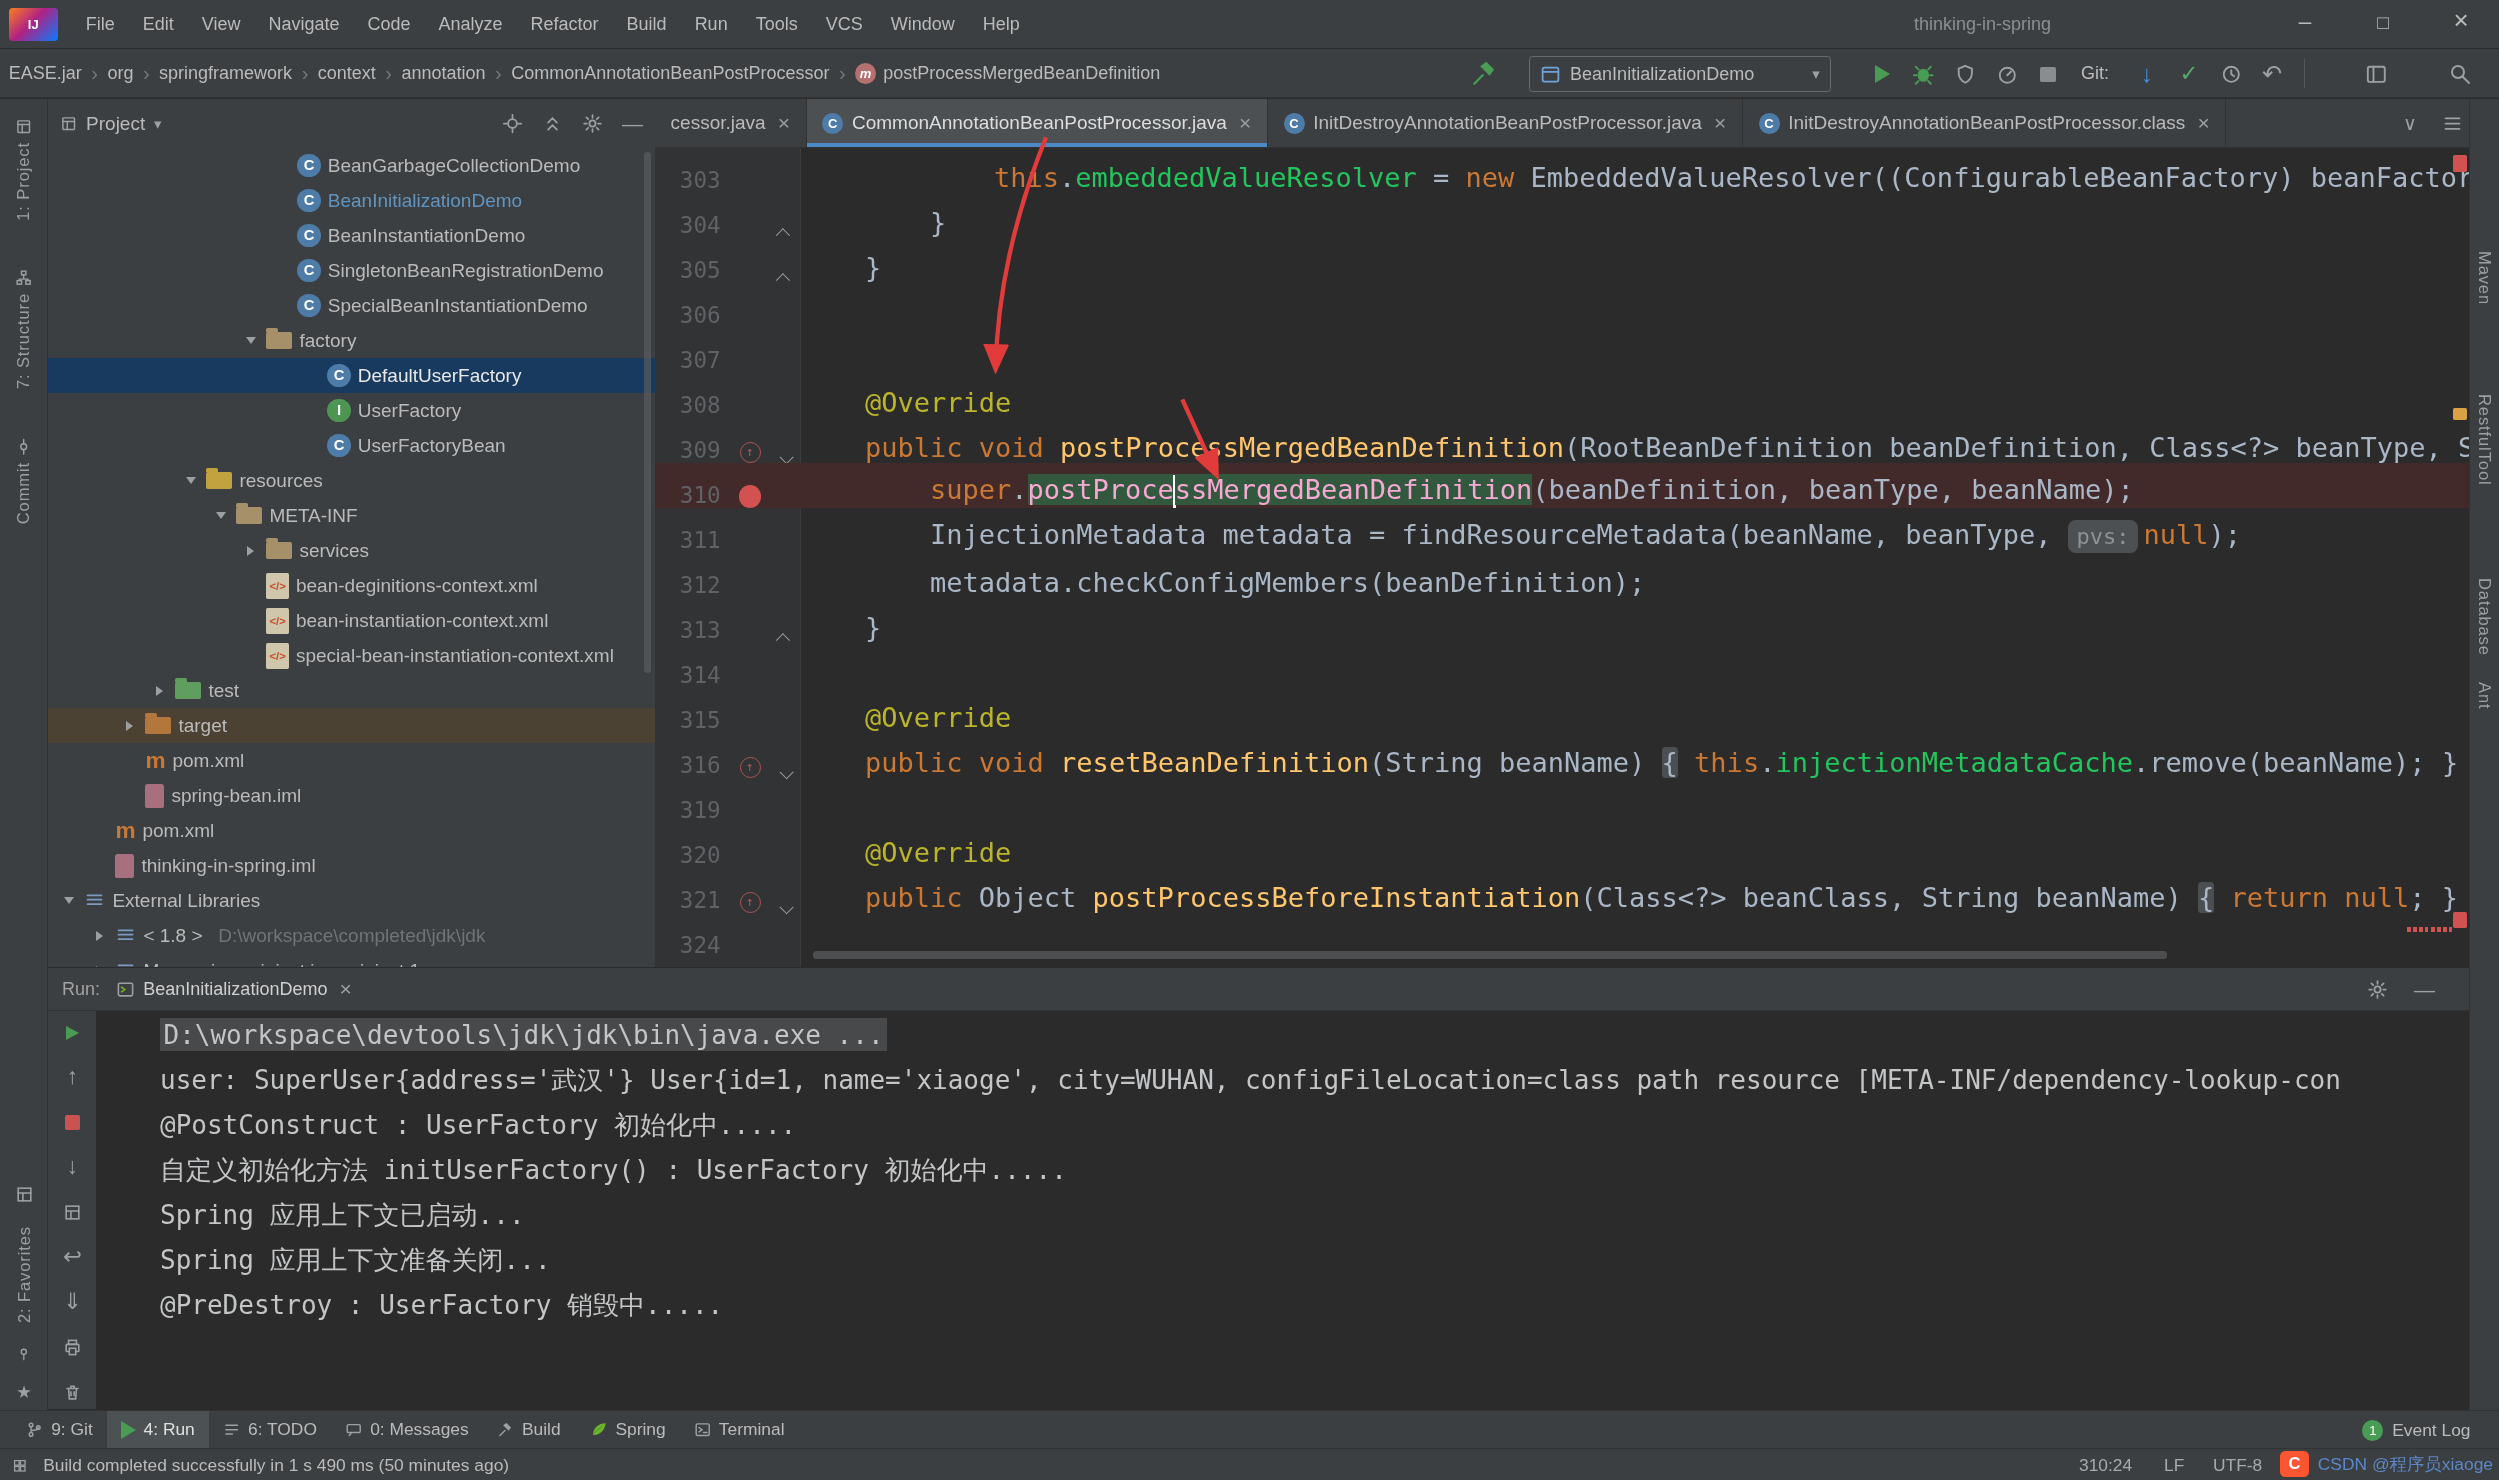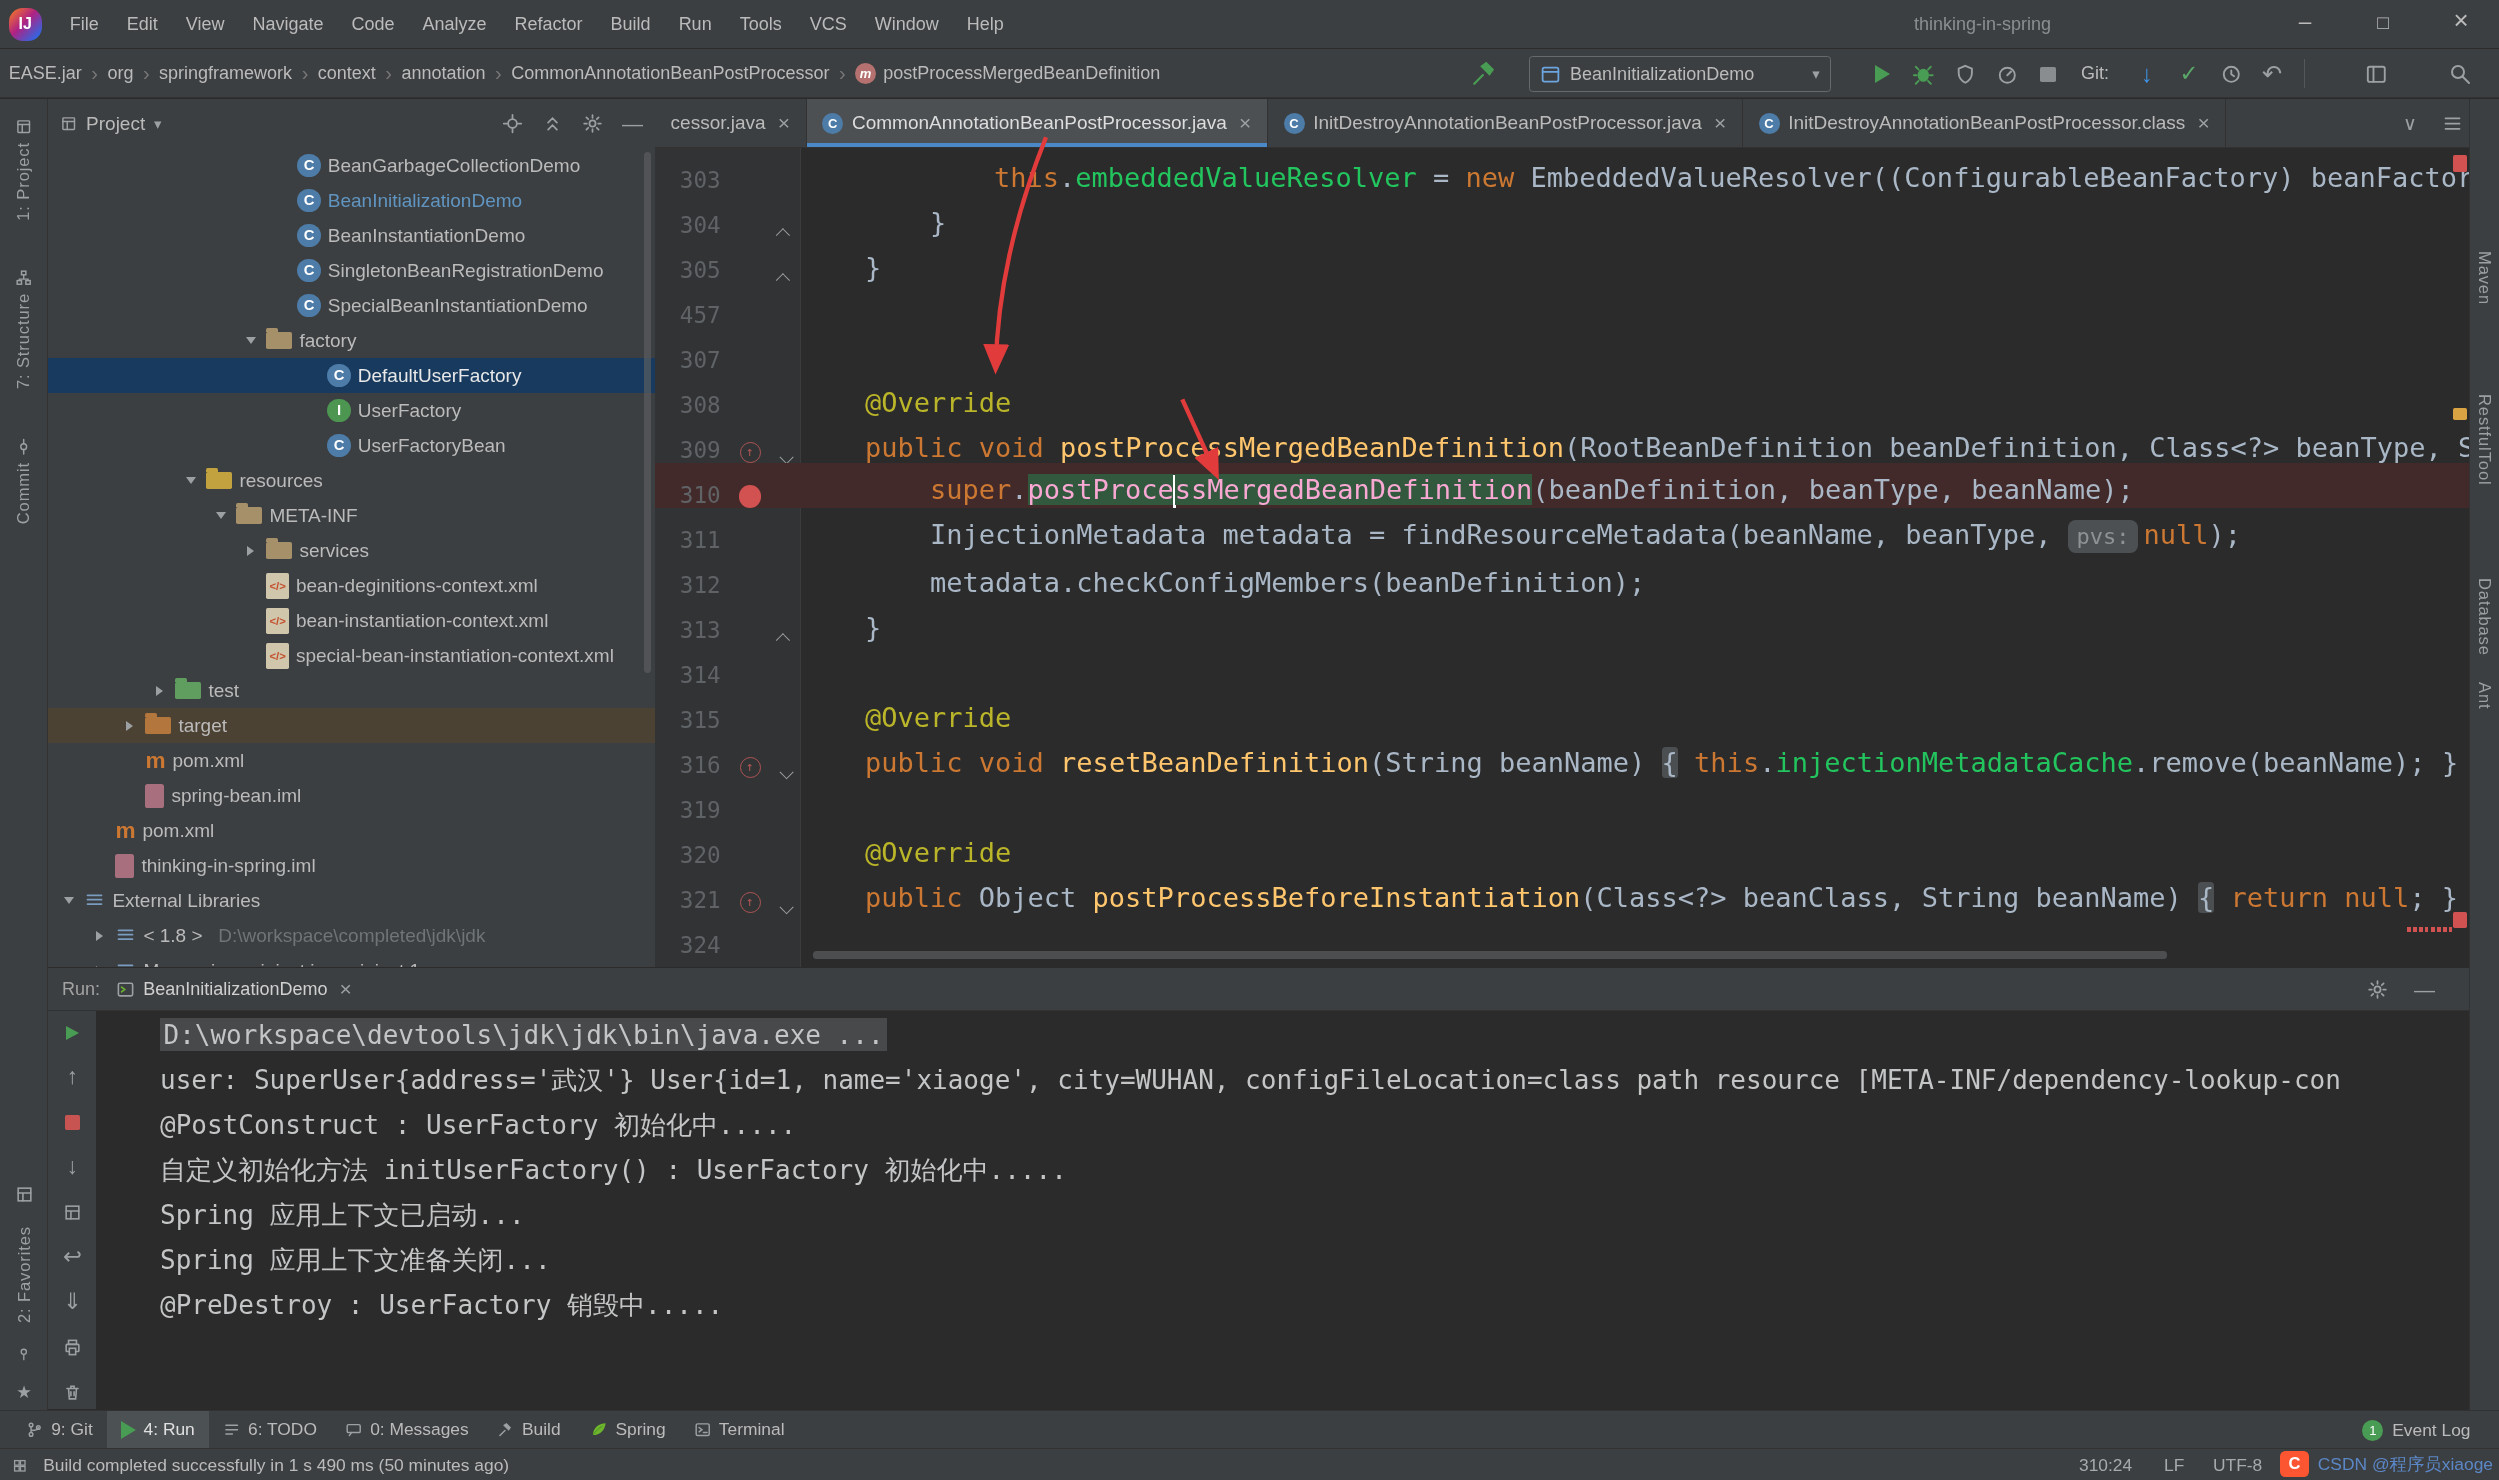--- a/index.html
+++ b/index.html
@@ -11,21 +11,21 @@
 .tri{display:inline-block;width:0;height:0;border-left:15.6px solid #499C54;border-top:9.5px solid transparent;border-bottom:9.5px solid transparent}
 .fic{display:inline-block;width:26px;height:17.4px;border-radius:1.7px;position:relative;flex:none}
 .fic::before{content:'';position:absolute;top:-4.3px;left:0;width:11.3px;height:4.3px;border-radius:1.7px 1.7px 0 0;background:inherit}
 .filetag{display:inline-flex;width:22.6px;height:26px;background:#cfc6ab;color:#c4502e;font-size:11.3px;font-weight:bold;align-items:center;justify-content:center;border-radius:1.7px;flex:none}
 .fileic{display:inline-block;width:19px;height:24px;border-radius:2.6px;flex:none}
 .mlet{color:#cc7832;font-weight:bold;font-size:22.6px}
 .ic{display:inline-flex;align-items:center;justify-content:center}
 
 
 #menubar{position:absolute;left:0;top:0;width:2500px;height:49px;background:#3c3f41;border-bottom:0.9px solid #2b2b2b;display:flex;align-items:center;z-index:10}
-.logo{width:33px;height:33px;border-radius:14px;margin:0 14px 0 8.7px;background:linear-gradient(135deg,#fc801d,#b02283 45%,#0a7bff);display:flex;align-items:center;justify-content:center;color:#fff;font-size:16px;font-weight:bold}
+.logo{width:49px;height:33px;border-radius:4px;margin:0 14px 0 8.7px;background:linear-gradient(135deg,#fc801d,#b02283 45%,#0a7bff);display:flex;align-items:center;justify-content:center;color:#fff;font-size:13px;font-weight:bold}
 .menu-item{padding:0 14px;font-size:18px;line-height:49px;color:#bbbbbb;cursor:default}
 #win-title{position:absolute;left:1914px;top:0;line-height:49px;font-size:18px;color:#8c8f91}
 #win-controls{position:absolute;right:0;top:0;height:49px;display:flex}
 .winctl{width:78px;text-align:center;line-height:49px}
 
 
 #navbar{position:absolute;left:0;top:49px;width:2500px;height:49px;background:#3c3f41;border-bottom:0.9px solid #323232;z-index:9}
 #breadcrumbs{position:absolute;left:8.7px;top:0;height:49px;display:flex;align-items:center;font-size:18px;color:#bbbbbb;white-space:nowrap}
 .bc-item{display:inline-flex;align-items:center;gap:7px}
 .bc-item .cir{width:21px;height:21px;font-size:13px}
@@ -586,21 +586,21 @@
       </div>
       <div class="crow">
         <span class="lnum">305</span>
         <span class="gico"></span>
         <span class="gfold">
           <span class="chev up"></span>
         </span>
         <span class="ctext" style="padding-left: 65px;"><span class="tk-p">}</span></span>
       </div>
       <div class="crow">
-        <span class="lnum">457</span>
+        <span class="lnum">306</span>
         <span class="gico"></span>
         <span class="gfold"></span>
         <span class="ctext" style="padding-left: 0px;"></span>
       </div>
       <div class="crow">
         <span class="lnum">307</span>
         <span class="gico"></span>
         <span class="gfold"></span>
         <span class="ctext" style="padding-left: 0px;"></span>
       </div>

